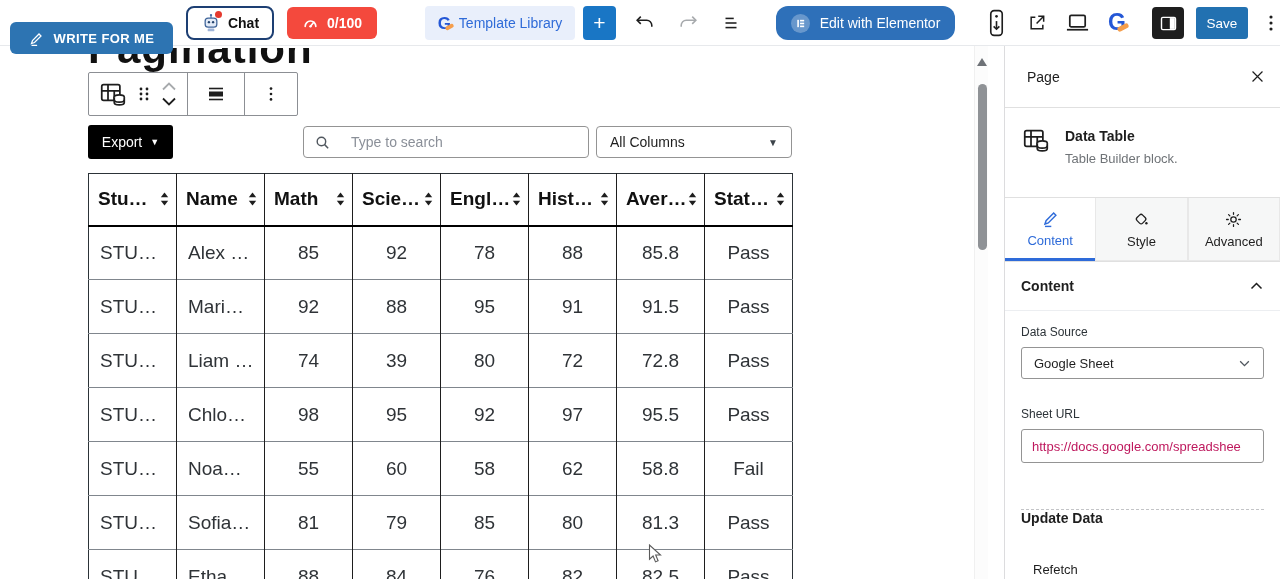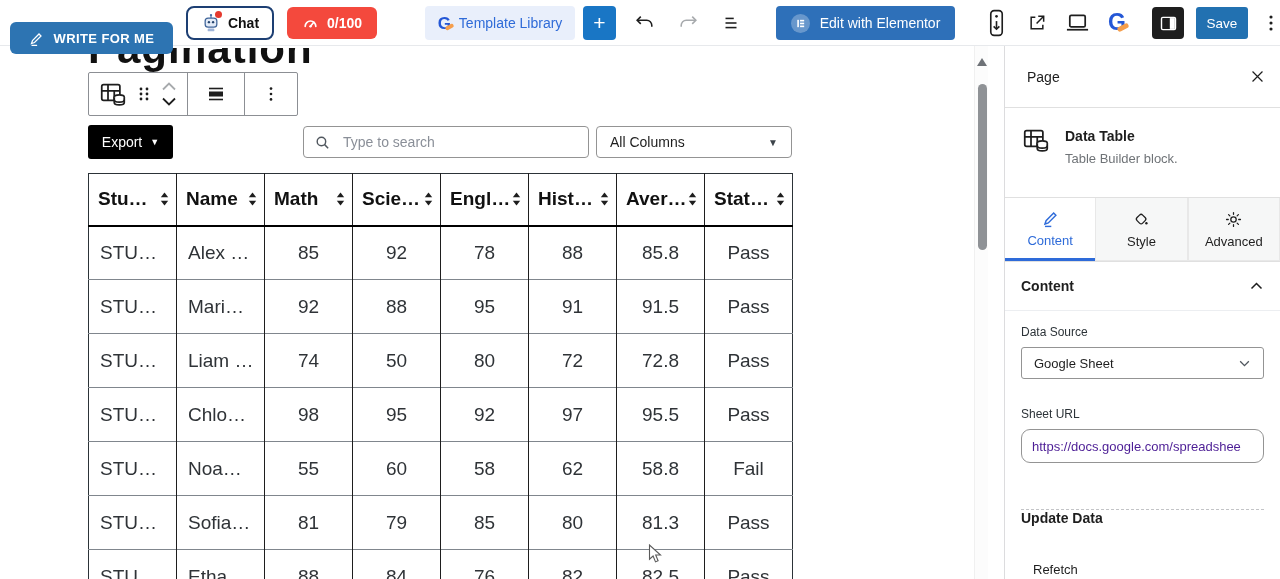--- a/index.html
+++ b/index.html
@@ -25,21 +25,21 @@
     color:#2f6bd8; font-size:14px; font-weight:500; display:flex; align-items:center; justify-content:center; gap:8px; }
   .g-logo { position:relative; font-weight:800; color:#2457d6; font-size:17px; line-height:1; }
   .g-logo::after { content:""; position:absolute; width:9px; height:4px; background:#f59e4c;
     border-radius:3px; right:-3px; top:60%; transform:rotate(-28deg); }
   .g-logo.big { font-size:23px; }
   .g-logo.big::after { width:12px; height:5px; }
   .btn-plus { left:583px; top:6px; width:33px; height:34px; background:#1976c5; border-radius:4px;
     color:#fff; font-size:21px; font-weight:400; display:flex; align-items:center; justify-content:center; }
   .iconbtn { display:flex; align-items:center; justify-content:center; }
   .btn-undo { left:633px; top:12px; } .btn-redo { left:678px; top:12px; } .btn-outline { left:720px; top:12px; }
-  .btn-elementor { left:776px; top:6px; width:179px; height:34px; background:#2e70b9; border-radius:4px;
+  .btn-elementor { left:776px; top:6px; width:179px; height:34px; background:#2e70b9; border-radius:12px;
     color:#fff; font-size:14px; display:flex; align-items:center; justify-content:center; gap:10px; }
   .e-circle { width:19px; height:19px; border-radius:50%; background:rgba(255,255,255,.28);
     display:flex; align-items:center; justify-content:center; }
   .btn-mobile { left:986px; top:8px; } .btn-ext { left:1027px; top:13px; }
   .btn-laptop { left:1065px; top:13px; } .btn-glogo { left:1108px; top:11px; }
   .btn-toggle { left:1152px; top:7px; width:32px; height:32px; background:#1e1e1e; border-radius:4px;
     display:flex; align-items:center; justify-content:center; }
   .btn-save { left:1196px; top:7px; width:52px; height:32px; background:#2271b1; border-radius:3px;
     color:#fff; font-size:13.5px; display:flex; align-items:center; justify-content:center; }
   .btn-more { left:1260px; top:11px; }
@@ -57,21 +57,21 @@
     border:1px solid #8c8f94; border-radius:2px; }
   .bt-group { display:flex; align-items:center; padding:0 7px; border-right:1px solid #8c8f94; gap:4px; }
   .bt-group:last-child { border-right:none; }
   .bt-btn { display:flex; align-items:center; justify-content:center; padding:2px; }
   .mover { display:flex; flex-direction:column; gap:0; }
 
   .btn-export { left:88px; top:79px; width:85px; height:34px; background:#000; border-radius:3px;
     color:#fff; font-size:14px; display:flex; align-items:center; justify-content:center; gap:8px; }
   .caret-sm { font-size:9px; line-height:1; }
   .search-box { left:303px; top:80px; width:286px; height:32px; border:1px solid #949494; border-radius:4px;
-    display:flex; align-items:center; padding:0 10px; gap:12px; background:#fff; }
+    display:flex; align-items:center; padding:0 10px; gap:20px; background:#fff; }
   .search-box input { border:none; outline:none; flex:1; font-size:14px; font-family:inherit; color:#1e1e1e; background:transparent; }
   .search-box input::placeholder { color:#8a8f98; }
   .col-filter { left:596px; top:80px; width:196px; height:32px; border:1px solid #949494; border-radius:4px;
     display:flex; align-items:center; padding:0 13px; font-size:14px; background:#fff; }
   .col-filter .val { flex:1; }
   .caret-fill { font-size:10px; color:#3c434a; }
 
   
   .data-table { left:88px; top:127px; border-collapse:collapse; table-layout:fixed; width:704px;
     border:1px solid #2c3338; }
@@ -106,22 +106,22 @@
     font-size:13px; background:#f6f7f7; border:1px solid #e8e8e8; border-top:none; color:#1e1e1e; }
   .ptab.active { background:#fff; border:none; border-bottom:3px solid #2e6bd9; color:#2e6bd9; }
   .section-head { display:flex; justify-content:space-between; align-items:center; padding:16px;
     font-weight:bold; font-size:14px; border-bottom:1px solid #eceef1; }
   .sb-body { padding:14px 16px 0; }
   .field-label { font-size:12px; color:#2c3338; margin-bottom:8px; }
   .select-ctl { height:32px; border:1px solid #949494; border-radius:3px; display:flex; align-items:center;
     padding:0 12px; font-size:13px; background:#fff; }
   .select-ctl .val { flex:1; }
   .mt20 { margin-top:28px; }
-  .text-input { height:34px; border:1px solid #949494; border-radius:9px; width:100%; padding:4px 10px;
-    font-size:13px; color:#4c1d95; font-family:inherit; outline:none; }
+  .text-input { height:34px; border:1px solid #949494; border-radius:3px; width:100%; padding:4px 10px;
+    font-size:13px; color:#be185d; font-family:inherit; outline:none; }
   .dashed { border-top:1px dashed #c3c4c7; margin-top:46px; }
   .update-head { font-weight:bold; font-size:14px; margin-top:0; }
   .refetch { font-size:13px; margin-top:36px; padding-left:12px; color:#1e1e1e; }
 
   .cursor { position:absolute; left:648px; top:544px; z-index:20; pointer-events:none; }
 </style>
 </head>
 <body>
 
 <div class="screen">
@@ -422,21 +422,21 @@
               <td>88</td>
               <td>95</td>
               <td>91</td>
               <td>91.5</td>
               <td>Pass</td>
             </tr>
             <tr>
               <td class="left">STU…</td>
               <td class="left">Liam …</td>
               <td>74</td>
-              <td>50</td>
+              <td>39</td>
               <td>80</td>
               <td>72</td>
               <td>72.8</td>
               <td>Pass</td>
             </tr>
             <tr>
               <td class="left">STU…</td>
               <td class="left">Chlo…</td>
               <td>98</td>
               <td>95</td>

